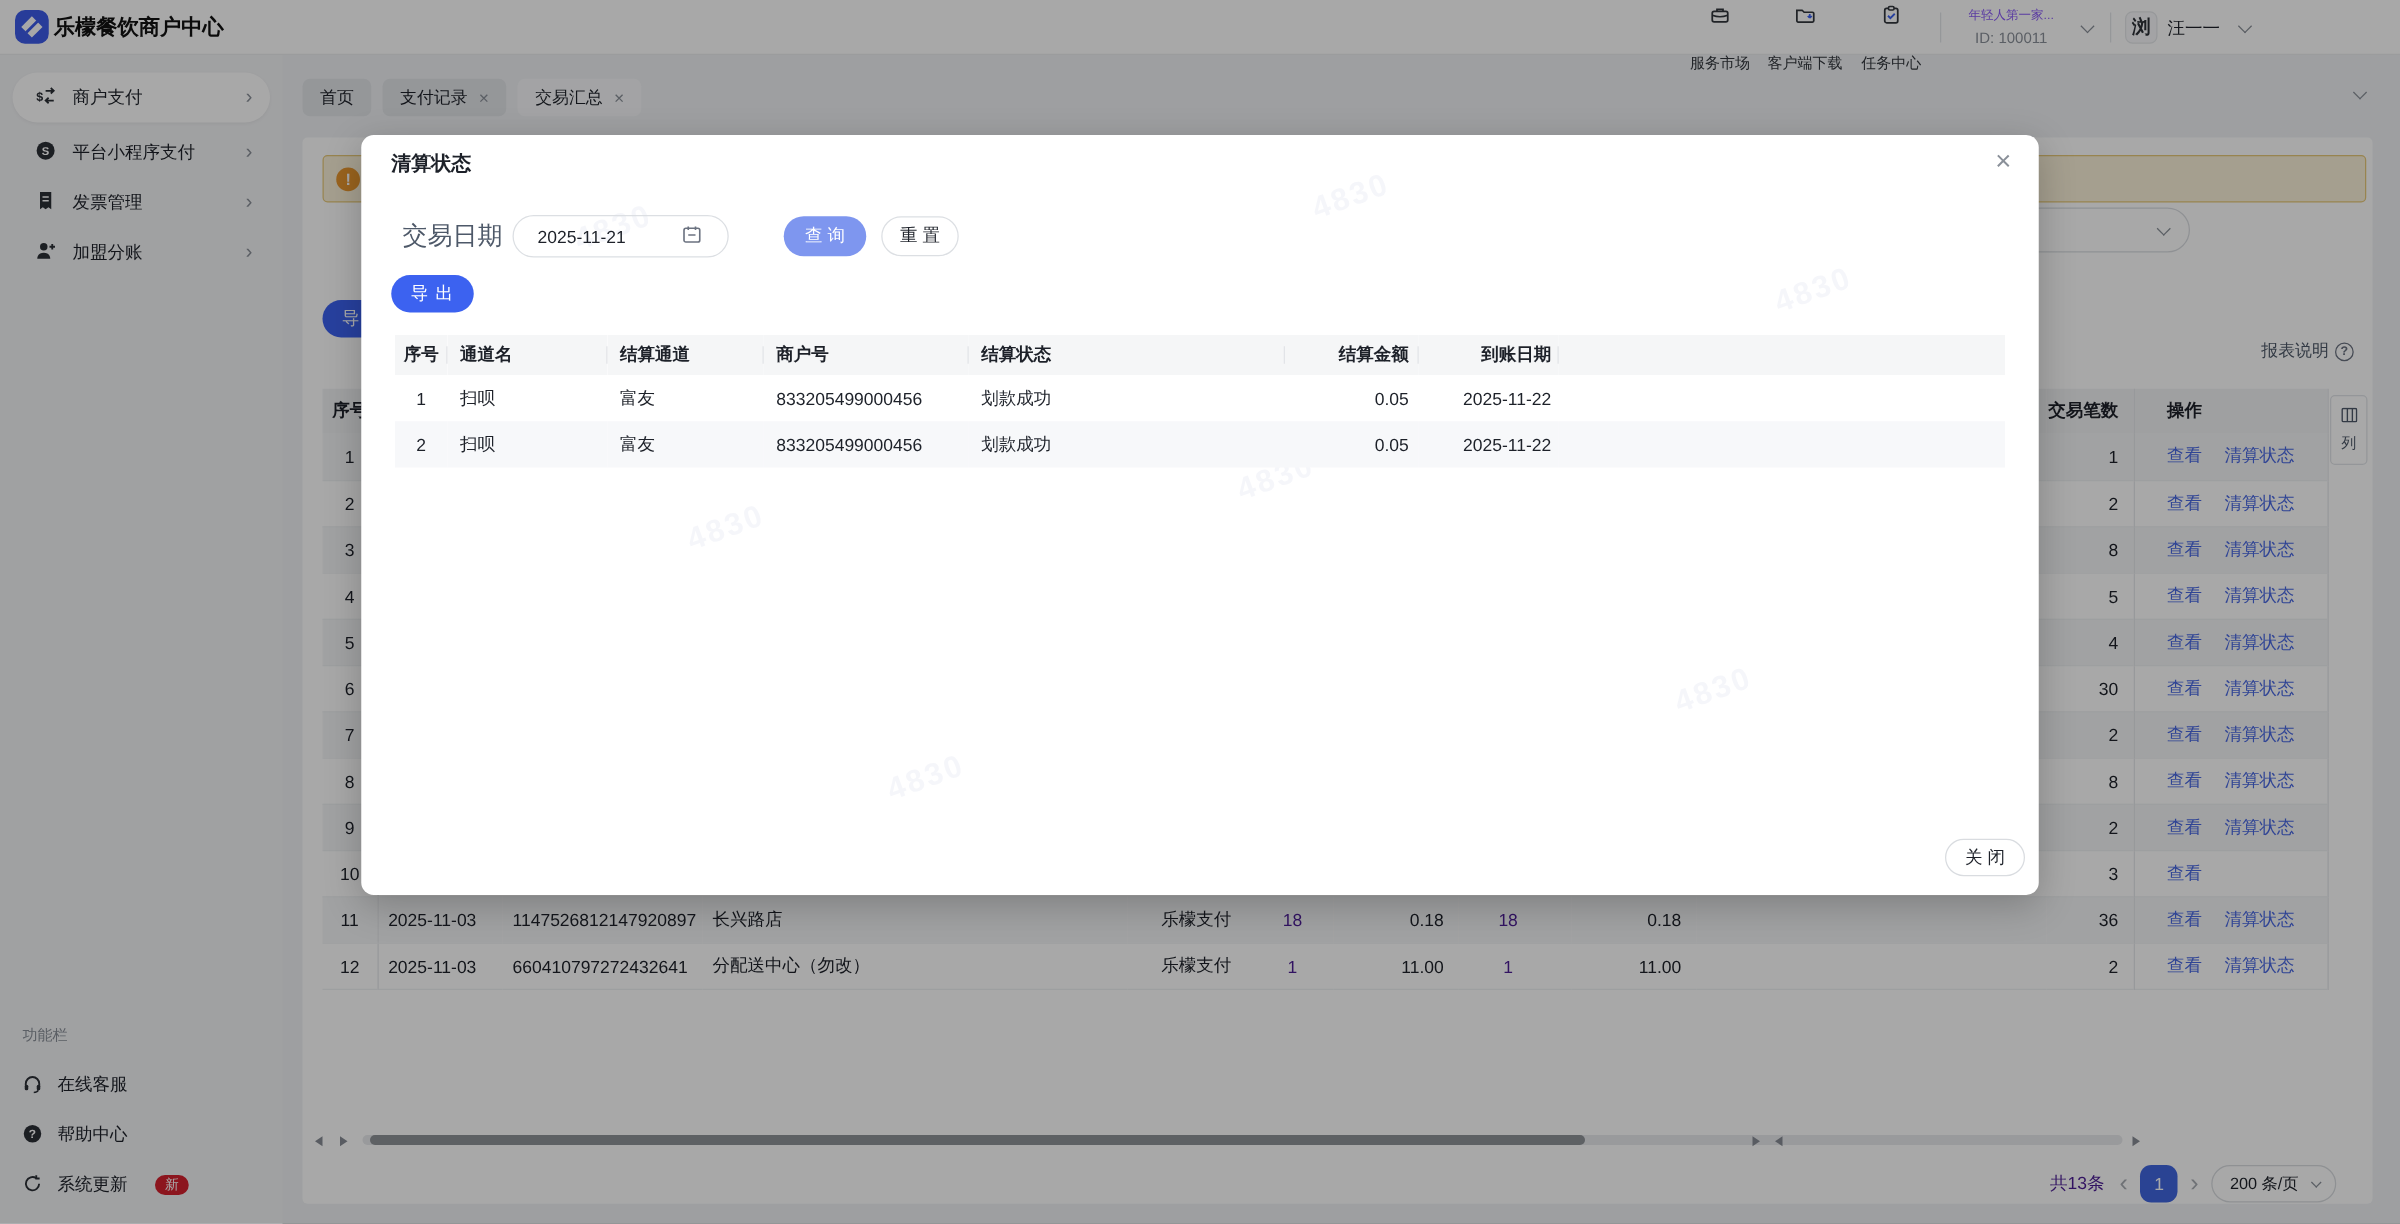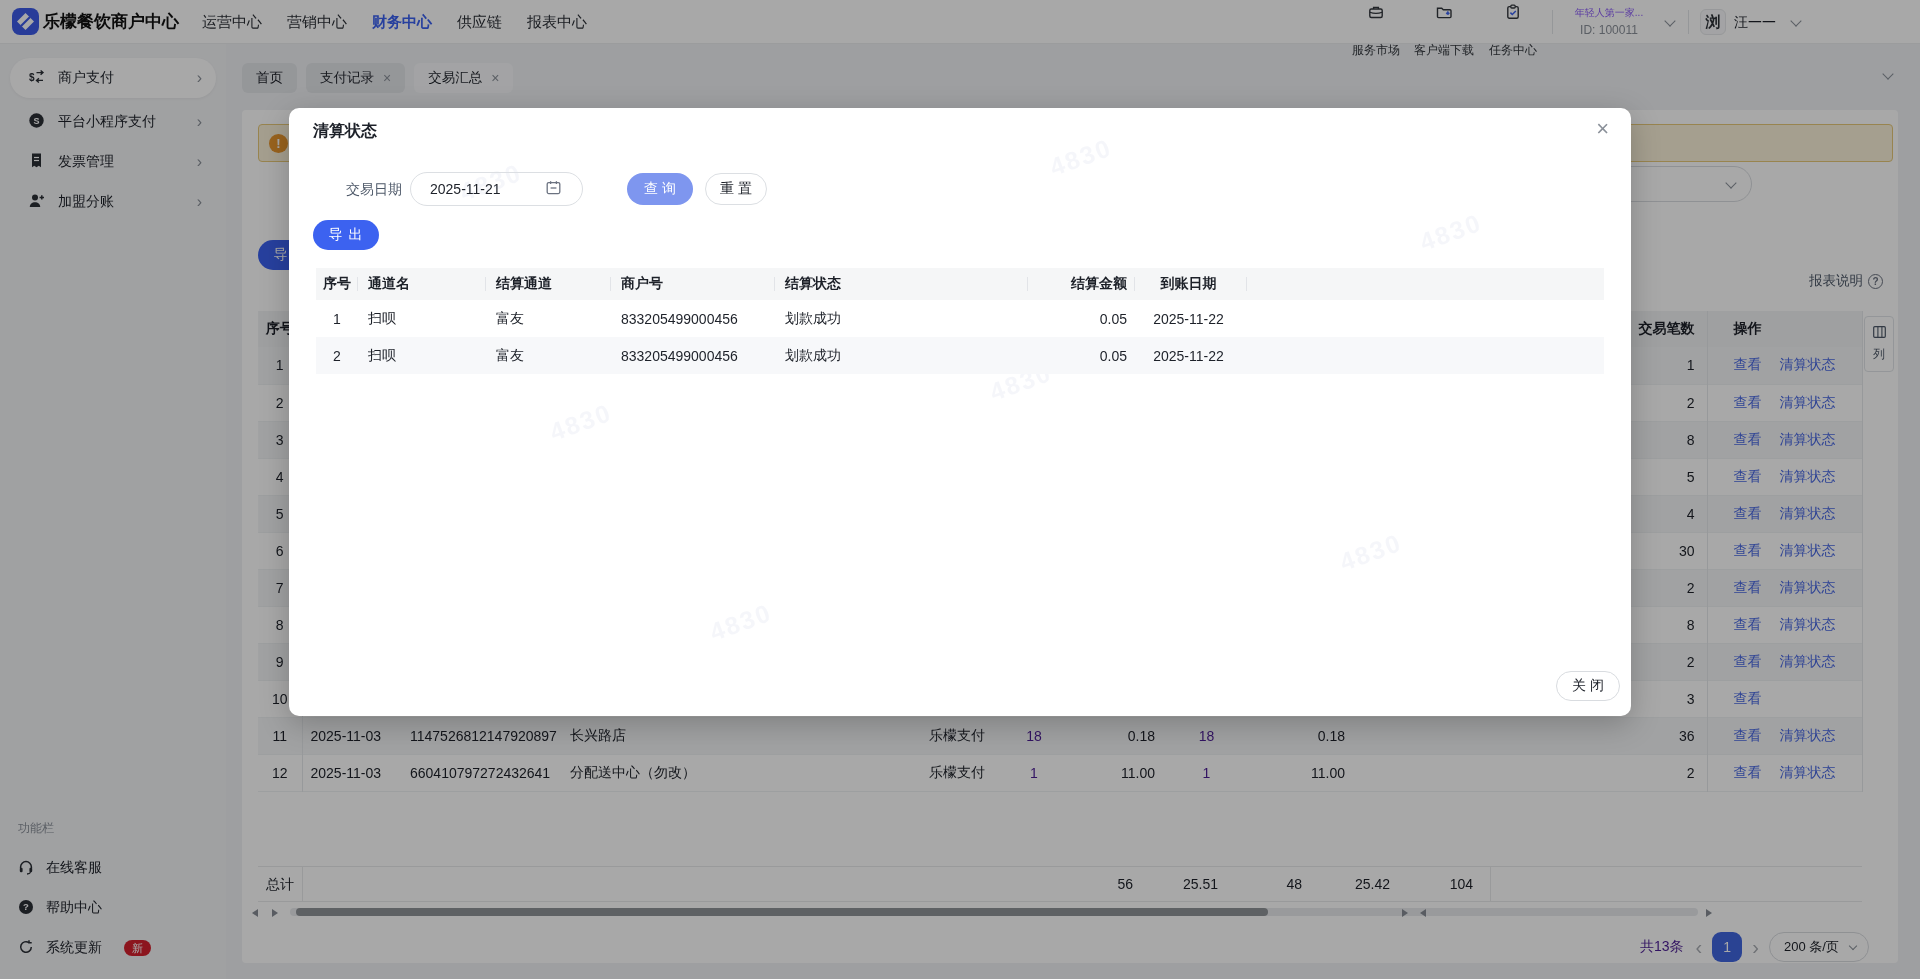--- a/index.html
+++ b/index.html
@@ -96,58 +96,51 @@
   .pg-arrow{font-size:20px;color:#A9ADB3;line-height:28px;cursor:pointer;}
   .pg-cur{width:30px;height:30px;border-radius:9px;background:#4066E0;color:#fff;text-align:center;line-height:30px;font-size:14px;cursor:pointer;}
   .pg-size{position:relative;width:100px;height:30px;border:1px solid #D9DCE0;border-radius:15px;background:#fff;font-size:13px;color:#1D2129;line-height:28px;padding-left:14px;cursor:pointer;}
   .pg-size .chev{position:absolute;right:12px;top:10px;}
 
   
   .mask{position:absolute;inset:0;background:rgba(0,0,0,.34);z-index:40;}
   .modal{position:absolute;left:289px;top:108px;width:1342px;height:608px;background:#fff;border-radius:10px;box-shadow:0 8px 30px rgba(0,0,0,.22);z-index:50;}
   .m-title{position:absolute;left:24px;top:13px;font-size:16px;font-weight:700;color:#1D2129;}
   .m-close{position:absolute;right:22px;top:8px;font-size:22px;color:#8A9099;cursor:pointer;line-height:1.2;}
-  .m-label{position:absolute;left:0;top:64px;width:113px;line-height:34px;text-align:right;font-size:14px;color:#4E5969;}
+  .m-label{position:absolute;left:0;top:64px;width:113px;line-height:34px;text-align:right;font-size:20px;color:#4E5969;}
   .m-date{position:absolute;left:121px;top:64px;width:173px;height:34px;border:1px solid #DCDFE3;border-radius:17px;display:flex;align-items:center;padding:0 12px 0 17px;cursor:pointer;}
   .m-date input{border:none;outline:none;width:118px;font-size:14px;color:#1D2129;font-family:inherit;background:transparent;}
   .btn-query{position:absolute;left:338px;top:65px;width:66px;height:32px;border:none;border-radius:16px;background:#7E96EF;color:#fff;font-size:14px;font-family:inherit;cursor:pointer;}
   .btn-reset{position:absolute;left:416px;top:65px;width:62px;height:32px;border:1px solid #DCDFE3;border-radius:16px;background:#fff;color:#1D2129;font-size:14px;font-family:inherit;cursor:pointer;}
   .m-export{position:absolute;left:24px;top:112px;width:66px;height:30px;}
   .m-table{position:absolute;left:27px;top:160px;width:1288px;border-collapse:collapse;table-layout:fixed;}
   .m-table th{height:32px;background:#F5F6F7;font-weight:700;font-size:14px;color:#1D2129;position:relative;}
   .m-table th:not(.m8)::after{content:'';position:absolute;right:0;top:9px;width:1px;height:14px;background:#E2E4E8;}
   .m-table td{height:37px;font-size:14px;color:#1D2129;}
   .m-table tbody tr:nth-child(even){background:#F7F8FA;}
   .m-table .m1{text-align:center;}
   .m-table .m2,.m-table .m3,.m-table .m4,.m-table .m5{text-align:left;padding-left:10px;}
   .m-table .m6{text-align:right;padding-right:8px;}
-  .m-table .m7{text-align:center;padding-right:6px;}
+  .m-table .m7{text-align:right;padding-right:6px;}
   .btn-close{position:absolute;left:1267px;top:563px;width:64px;height:30px;border:1px solid #D9DCE0;border-radius:15px;background:#fff;font-size:14px;color:#1D2129;font-family:inherit;cursor:pointer;}
   .wm{position:absolute;transform:rotate(-20deg);font-size:25px;font-weight:600;letter-spacing:2px;color:rgba(110,122,180,.07);pointer-events:none;white-space:nowrap;}
 </style>
 </head>
 <body>
 
 <div id="app">
 
   <header class="navbar">
     <div class="logo-box">
       <svg width="27" height="27" viewBox="0 0 27 27">
           <path d="M13.5 5 L22 13.5 L13.5 22 L5 13.5 Z" fill="#fff"></path>
           <line x1="9" y1="18" x2="18" y2="9" stroke="#3D5BE8" stroke-width="2.2"></line>
         </svg>
     </div>
     <div class="logo-title">乐檬餐饮商户中心</div>
-    <nav class="topmenu" id="topmenu">
-        <span class="mi">运营中心</span>
-        <span class="mi">营销中心</span>
-        <span class="mi active">财务中心</span>
-        <span class="mi">供应链</span>
-        <span class="mi">报表中心</span>
-      </nav>
     <div class="qa" style="left:1345px;width:62px;">
       <span>
         <svg width="16" height="16" viewBox="0 0 16 16">
             <rect x="1.8" y="5" width="12.4" height="8.5" rx="1.5" fill="none" stroke="#33373D" stroke-width="1.4"></rect>
             <path d="M5.6 5V3.4h4.8V5" fill="none" stroke="#33373D" stroke-width="1.4"></path>
             <path d="M1.8 8.2 Q8 10.6 14.2 8.2" fill="none" stroke="#33373D" stroke-width="1.2"></path>
           </svg>
       </span>
       <span class="lbl">服务市场</span>
     </div>
@@ -499,26 +492,20 @@
     <span>
       <svg width="13" height="12" viewBox="0 0 13 12">
           <rect x="0.7" y="0.7" width="11.6" height="10.6" rx="1" fill="none" stroke="#4E5969" stroke-width="1.2"></rect>
           <line x1="4.9" y1="0.7" x2="4.9" y2="11.3" stroke="#4E5969" stroke-width="1.1"></line>
           <line x1="8.9" y1="0.7" x2="8.9" y2="11.3" stroke="#4E5969" stroke-width="1.1"></line>
         </svg>
     </span>
     <span class="t">列</span>
   </div>
 
-  <div class="summary">
-    <span class="lab">总计</span>
-    <span class="sep" style="left:44px;"></span>
-    <span class="sep" style="left:1232px;"></span>
-    <span id="summary-vals"><span class="sval" style="left: 795px;">56</span><span class="sval" style="left: 880px;">25.51</span><span class="sval" style="left: 964px;">48</span><span class="sval" style="left: 1052px;">25.42</span><span class="sval" style="left: 1135px;">104</span></span>
-  </div>
 
   <div class="hscroll">
     <span class="tri l" style="left:10px;"></span>
     <span class="tri r" style="left:30px;"></span>
     <span class="track" style="left:48px;width:1153px;"></span>
     <span class="thumb" style="left:54px;width:972px;"></span>
     <span class="tri r" style="left:1160px;"></span>
     <span class="tri l" style="left:1178px;"></span>
     <span class="track" style="left:1192px;width:264px;"></span>
     <span class="tri r" style="left:1464px;"></span>

